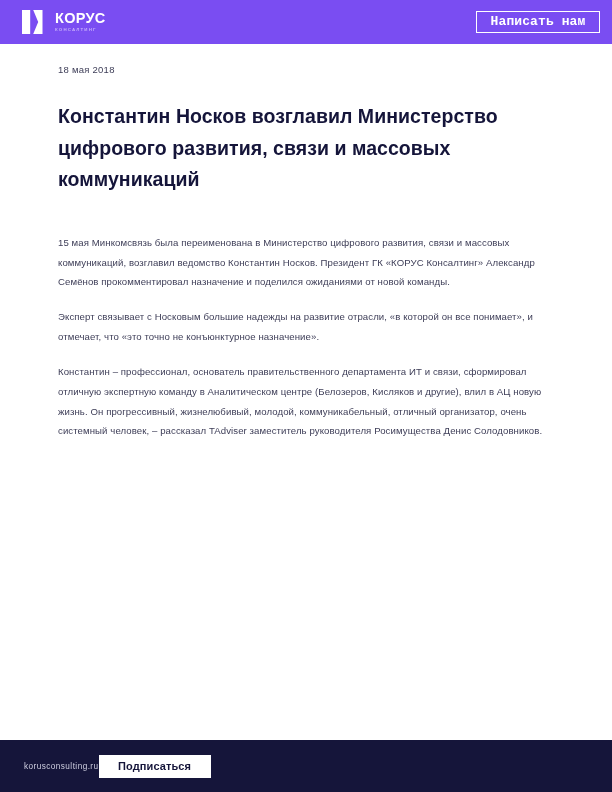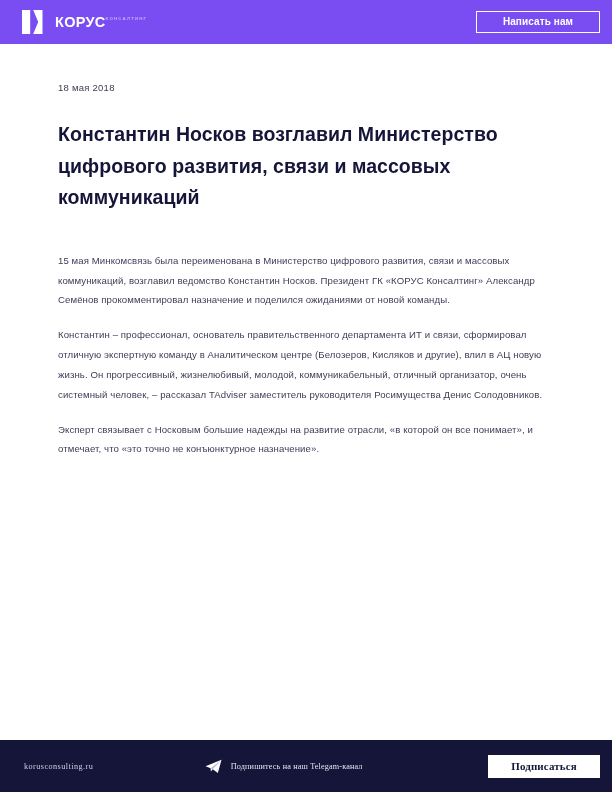--- a/index.html
+++ b/index.html
@@ -42,20 +42,21 @@
     gap: 7px;
     user-select: none;
   }
   .brand-mark {
     width: 26px;
     height: 26px;
     display: block;
   }
   .brand-text {
     display: flex;
+    flex-direction: column;
     justify-content: center;
     line-height: 1;
   }
   .brand-name {
     font-size: 14.5px;
     font-weight: bold;
     color: #ffffff;
     letter-spacing: 0.3px;
     line-height: 1;
   }
@@ -64,43 +65,43 @@
     font-weight: bold;
     color: #c6aefb;
     letter-spacing: 1.15px;
     margin-top: 2.5px;
     line-height: 1;
   }
   .header-cta {
     border: 1px solid #ffffff;
     background: transparent;
     color: #ffffff;
-    font-family: Liberation Sans, sans-serif;
-    font-size: 10px;
+    font-family: Liberation Mono, monospace;
+    font-size: 13px;
     font-weight: bold;
     letter-spacing: 0.1px;
     width: 124px;
     height: 22px;
     line-height: 20px;
     text-align: center;
     cursor: pointer;
     padding: 0;
   }
 
   
   .content {
     flex: 1 1 auto;
     padding: 0 58px;
     box-sizing: border-box;
   }
   .article-date {
     font-size: 9.5px;
     color: #3d3d57;
     letter-spacing: 0.25px;
-    margin-top: 38px;
+    margin-top: 20px;
   }
   .article-title {
     font-size: 19.5px;
     font-weight: bold;
     color: #15153a;
     line-height: 1.62;
     letter-spacing: 0.05px;
     margin: 26px 0 8px 0;
     max-width: 470px;
   }
@@ -121,21 +122,20 @@
 
   
   .site-footer {
     flex: 0 0 52px;
     height: 52px;
     background: #15153a;
     display: flex;
     align-items: center;
     padding: 0 12px 0 24px;
     box-sizing: border-box;
-    font-family: Liberation Serif, serif;
   }
   .footer-site {
     font-size: 8.2px;
     color: #cfcfe0;
     letter-spacing: 0.45px;
     flex: 0 0 auto;
   }
   .footer-mid {
     flex: 1 1 auto;
     display: flex;
@@ -195,34 +195,27 @@
   </header>
 
   <main class="content">
 
     <div class="article-date">18 мая 2018</div>
 
     <h1 class="article-title">Константин Носков возглавил Министерство цифрового развития, связи и массовых коммуникаций</h1>
 
     <div class="article-body">
       <p>15 мая Минкомсвязь была переименована в Министерство цифрового развития, связи и массовых коммуникаций, возглавил ведомство Константин Носков. Президент ГК «КОРУС Консалтинг» Александр Семёнов прокомментировал назначение и поделился ожиданиями от новой команды.</p>
+      <p>Эксперт связывает с Носковым большие надежды на развитие отрасли, «в которой он все понимает», и отмечает, что «это точно не конъюнктурное назначение».</p>
       <p>Константин – профессионал, основатель правительственного департамента ИТ и связи, сформировал отличную экспертную команду в Аналитическом центре (Белозеров, Кисляков и другие), влил в АЦ новую жизнь. Он прогрессивный, жизнелюбивый, молодой, коммуникабельный, отличный организатор, очень системный человек, – рассказал TAdviser заместитель руководителя Росимущества Денис Солодовников.</p>
-      <p>Эксперт связывает с Носковым большие надежды на развитие отрасли, «в которой он все понимает», и отмечает, что «это точно не конъюнктурное назначение».</p>
     </div>
 
   </main>
 
   <footer class="site-footer">
 
     <span class="footer-site">korusconsulting.ru</span>
 
-    <div class="footer-mid">
-      <svg class="tg-icon" viewBox="0 0 20 17">
-        <path d="M0.6 8.1 L19.4 0.7 L15.1 16.2 L9.1 11.6 L6.9 14.4 L6.6 10.6 Z" fill="#ffffff"></path>
-        <path d="M6.6 10.6 L19.4 0.7 L9.1 11.6 Z" fill="#b9bad0"></path>
-      </svg>
-      <span class="footer-tg-text">Подпишитесь на наш Telegam-канал</span>
-    </div>
 
     <button class="footer-cta" type="button">Подписаться</button>
   </footer>
 
 </div>
 
 </body></html>

